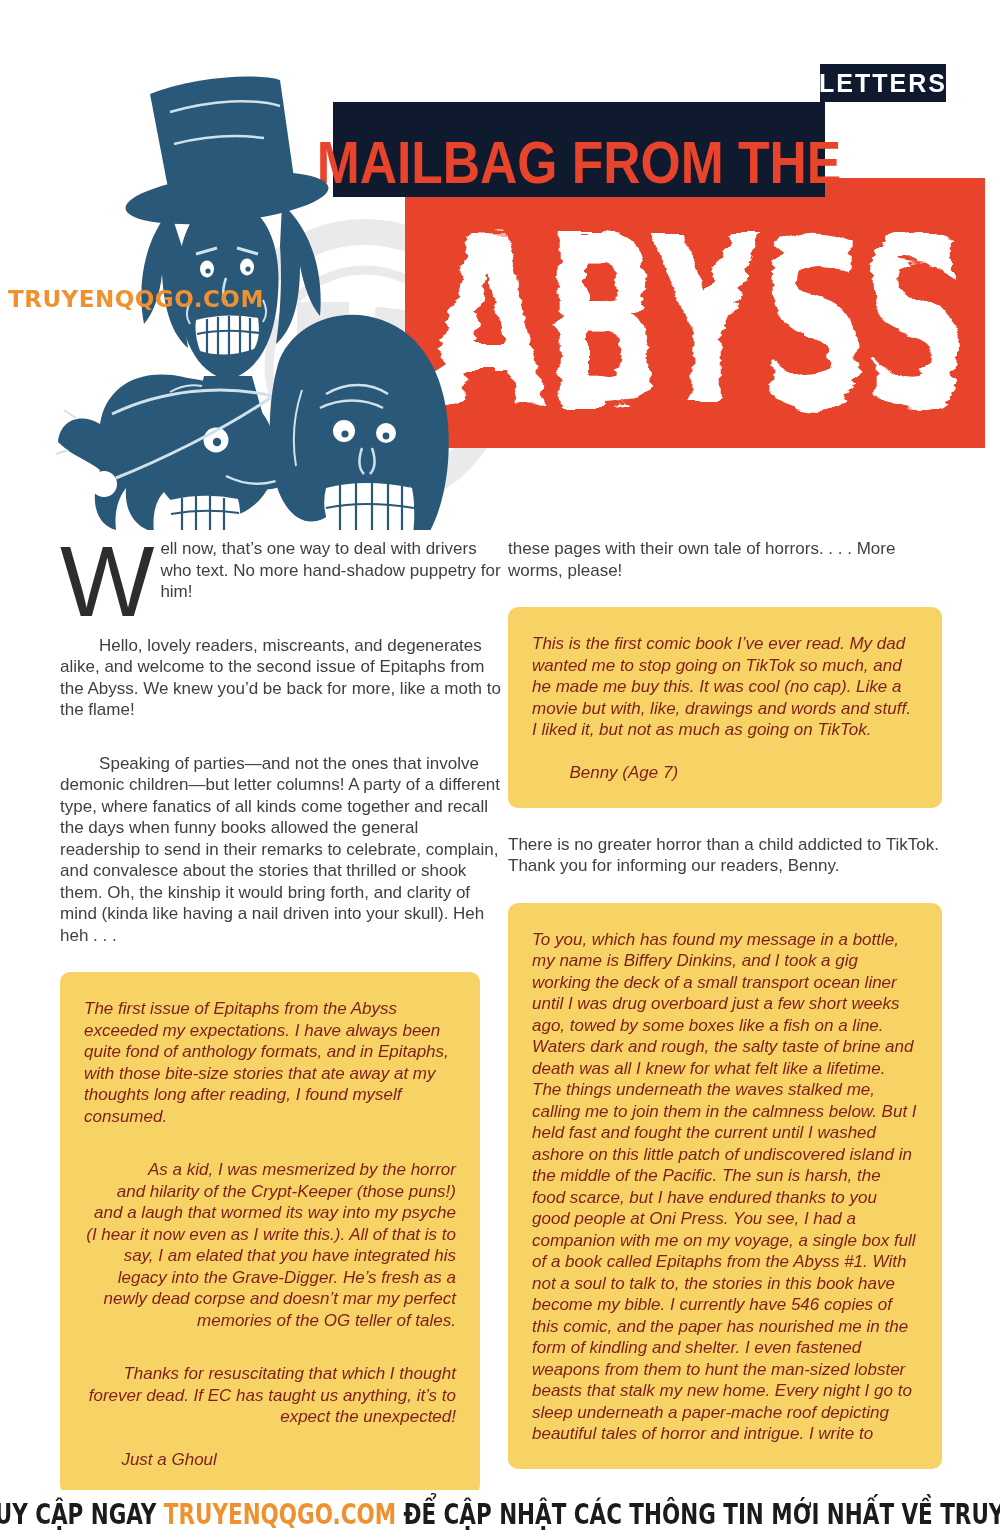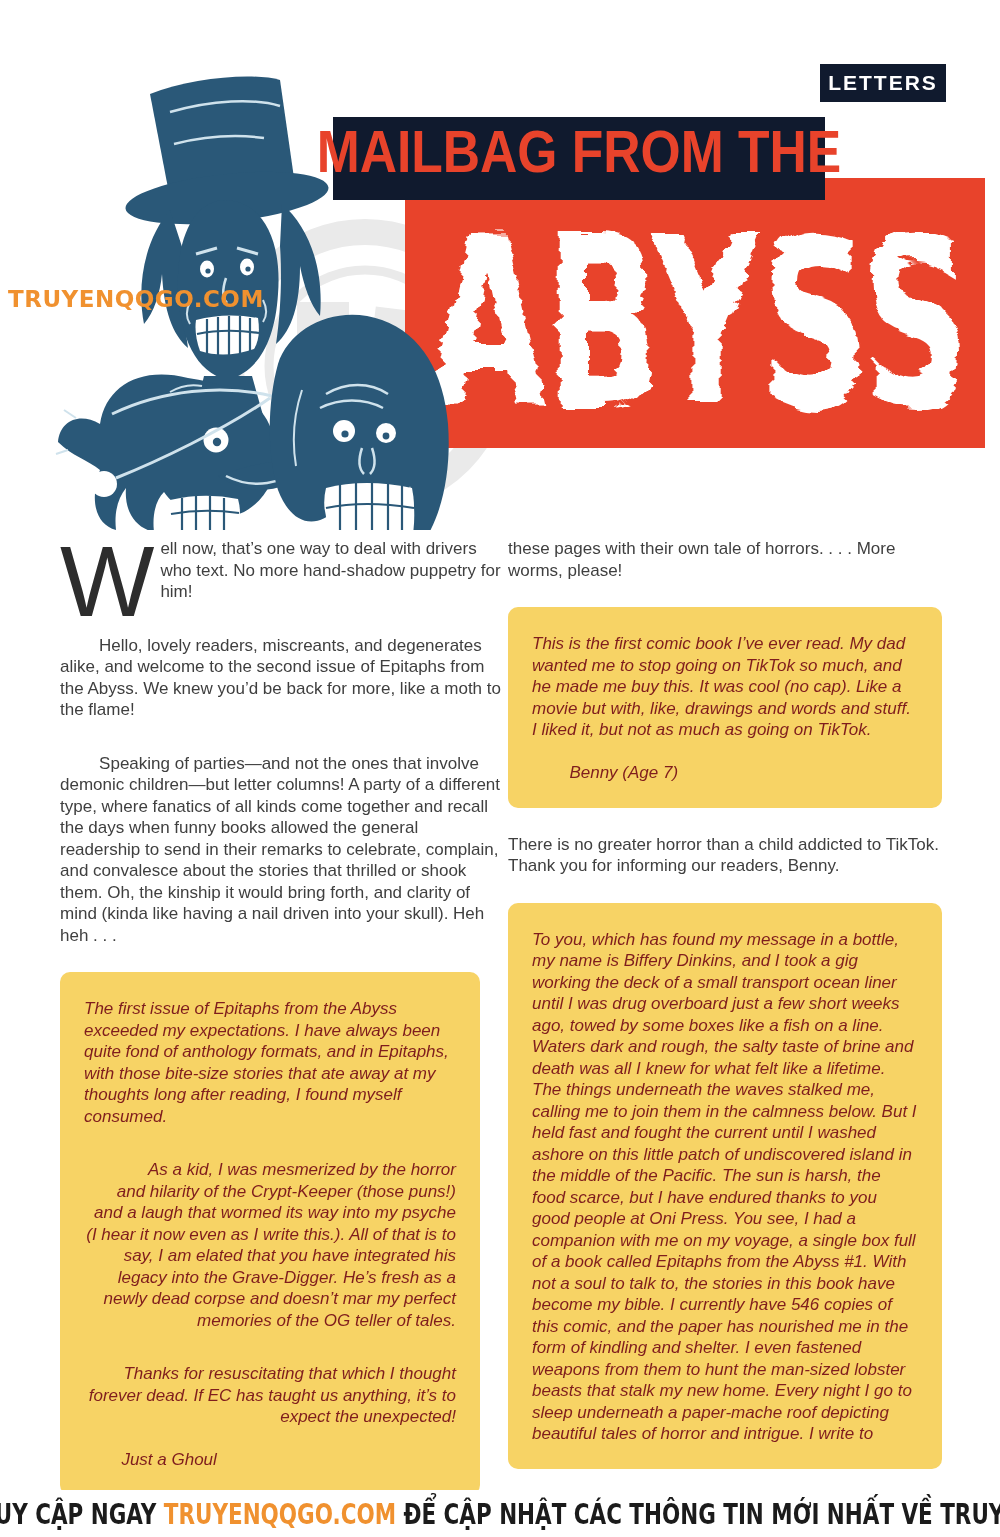--- a/index.html
+++ b/index.html
@@ -6,32 +6,32 @@
   html,body { background:#ffffff; }
   #page {
     position:relative; width:1000px; height:1537px; margin:0 auto;
     background:#ffffff; overflow:hidden;
     font-family:"Liberation Sans", sans-serif; color:#3f3f3f;
   }
   
   #emblem { position:absolute; left:115px; top:218px; z-index:0; }
   #faces  { position:absolute; left:20px;  top:70px;  z-index:3; }
   .kicker-box {
-    position:absolute; left:333px; top:102px; width:492px; height:83px;
-    background:#101a2e; z-index:2; display:flex; align-items:flex-start; justify-content:center;margin-top:15px;
+    position:absolute; left:333px; top:102px; width:492px; height:95px;
+    background:#101a2e; z-index:2; display:flex; align-items:flex-end; justify-content:center;
   }
   .kicker-text {
     display:inline-block; font-weight:bold; font-size:60px; color:#e8432b;
     letter-spacing:0px; transform:scaleX(.86); transform-origin:center; white-space:nowrap;
   }
   .letters-badge {
     position:absolute; left:820px; top:64px; width:126px; height:38px;
     background:#101a2e; z-index:2; display:flex; align-items:center; justify-content:center;
   }
-  .letters-badge span { color:#fff; font-weight:bold; font-size:21px; letter-spacing:2px; }
+  .letters-badge span { color:#fff; font-weight:bold; font-size:25px; letter-spacing:2px; }
   .abyss-box {
     position:absolute; left:405px; top:178px; width:580px; height:270px;
     background:#e8432b; z-index:1; overflow:visible;
   }
   .site-watermark {
     position:absolute; left:8px; top:286px; z-index:4;
     font-family:"DejaVu Sans", sans-serif; font-weight:bold; font-size:23px;
     color:#f0912f; letter-spacing:.5px;
   }
   

